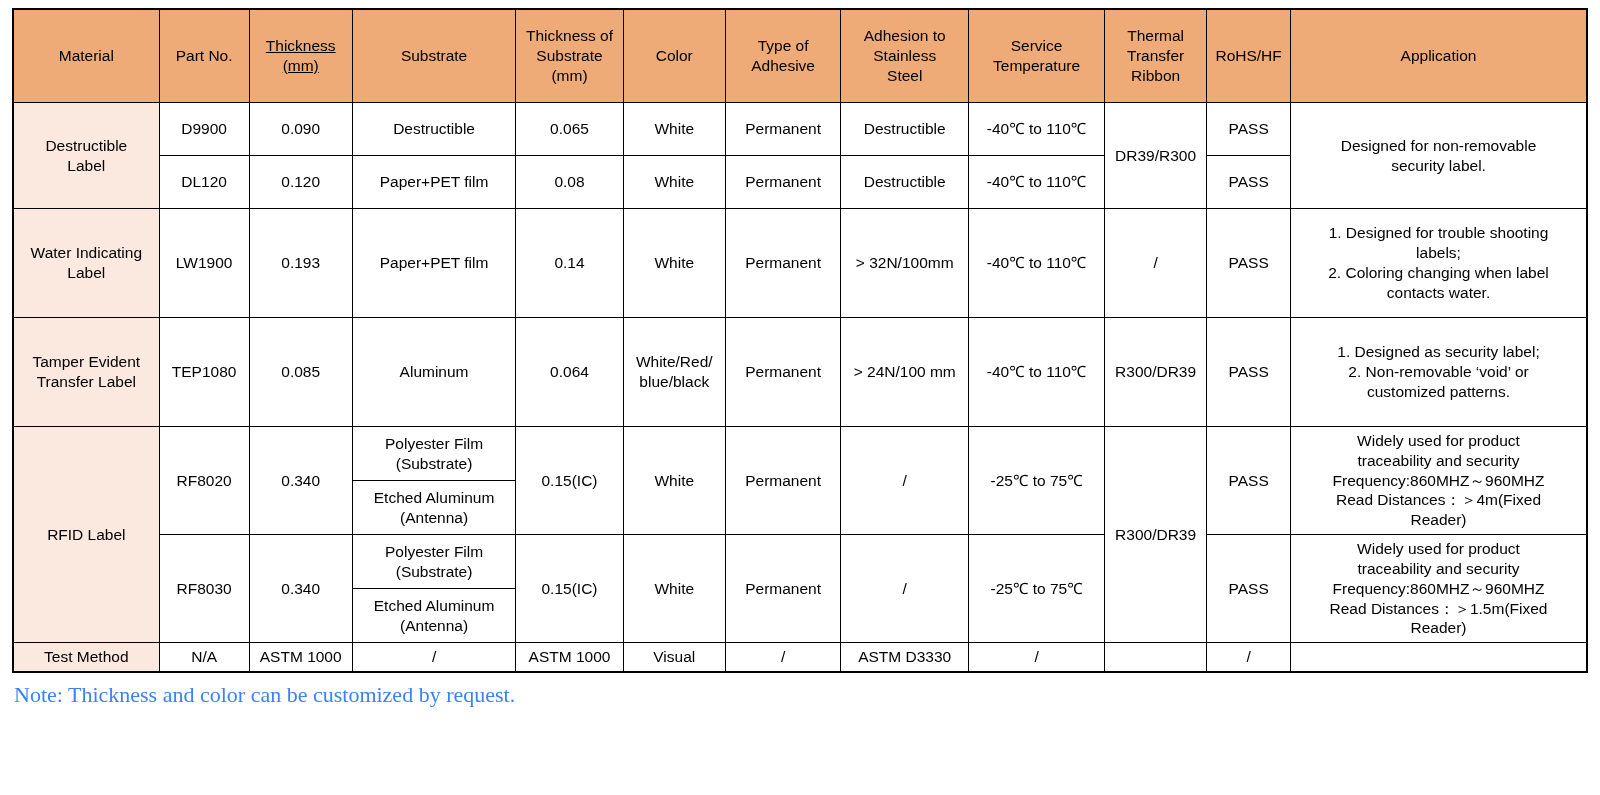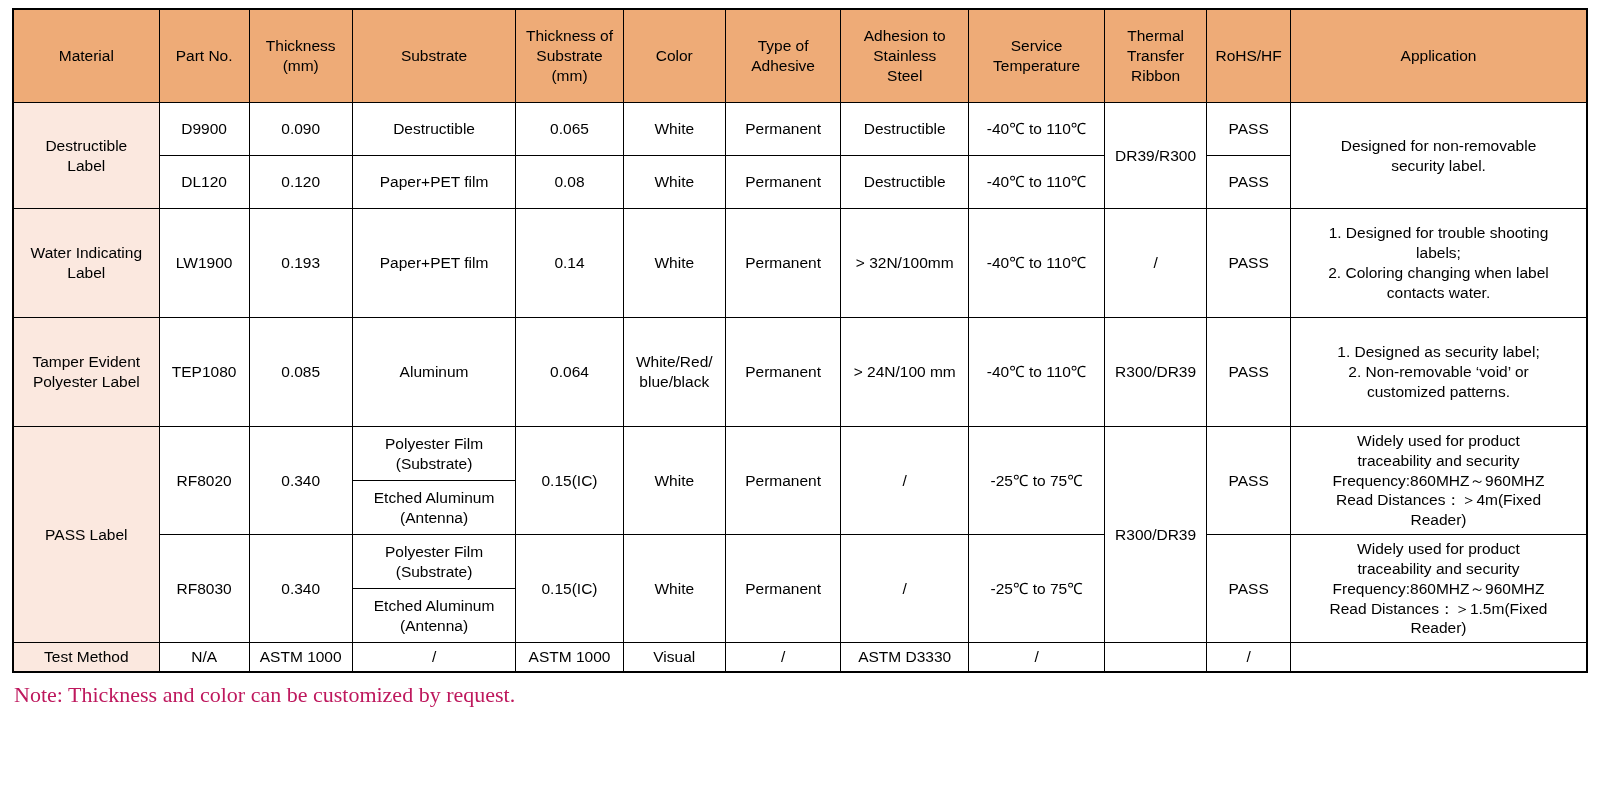--- a/index.html
+++ b/index.html
@@ -51,21 +51,21 @@
     vertical-align: middle;
     padding-left: 10px;
     padding-right: 8px;
     font-size: 15.5px;
     line-height: 1.42;
     margin-left: 43px;
   }
   .note {
     margin-top: 9px;
     padding-left: 2px;
-    color: #be185d;
+    color: #3b82f6;
     font-family: "Liberation Serif", serif;
     font-size: 22px;
   }
   
   col.c0 { width: 143px; }
   col.c1 { width: 88px; }
   col.c2 { width: 101px; }
   col.c3 { width: 160px; }
   col.c4 { width: 105px; }
   col.c5 { width: 100px; }
@@ -96,21 +96,21 @@
         <col class="c7">
         <col class="c8">
         <col class="c9">
         <col class="c10">
         <col class="c11">
     </colgroup>
     <thead>
       <tr>
         <th>Material</th>
         <th>Part No.</th>
-        <th style="white-space: pre-wrap;">Thickness
+        <th style="white-space: pre-wrap; text-decoration: underline;">Thickness
 (mm)</th>
         <th>Substrate</th>
         <th style="white-space: pre-wrap;">Thickness of
 Substrate
 (mm)</th>
         <th>Color</th>
         <th style="white-space: pre-wrap;">Type of
 Adhesive</th>
         <th style="white-space: pre-wrap; margin-top: 44px;">Adhesion to
 Stainless
@@ -169,39 +169,39 @@
         <td>/</td>
         <td>PASS</td>
         <td class="appcell" style="white-space: pre-wrap;">1. Designed for trouble shooting
 labels;
 2. Coloring changing when label
 contacts water.</td>
       </tr>
 
       <tr class="tall">
         <td class="matcell" style="white-space: pre-wrap;">Tamper Evident
-Polyester Label</td>
+Transfer Label</td>
         <td>TEP1080</td>
         <td>0.085</td>
         <td>Aluminum</td>
         <td>0.064</td>
         <td style="white-space: pre-wrap;">White/Red/
 blue/black</td>
         <td>Permanent</td>
         <td>&gt; 24N/100 mm</td>
         <td>-40℃ to 110℃</td>
         <td>R300/DR39</td>
         <td>PASS</td>
         <td class="appcell" style="white-space: pre-wrap;">1. Designed as security label;
 2. Non-removable ‘void’ or
 customized patterns.</td>
       </tr>
 
       <tr class="subrow">
-        <td class="matcell" rowspan="4">PASS Label</td>
+        <td class="matcell" rowspan="4">RFID Label</td>
         <td rowspan="2">RF8020</td>
         <td rowspan="2">0.340</td>
         <td style="white-space: pre-wrap;">Polyester Film
 (Substrate)</td>
         <td rowspan="2">0.15(IC)</td>
         <td rowspan="2">White</td>
         <td rowspan="2">Permanent</td>
         <td rowspan="2">/</td>
         <td rowspan="2">-25℃ to 75℃</td>
         <td rowspan="4">R300/DR39</td>

